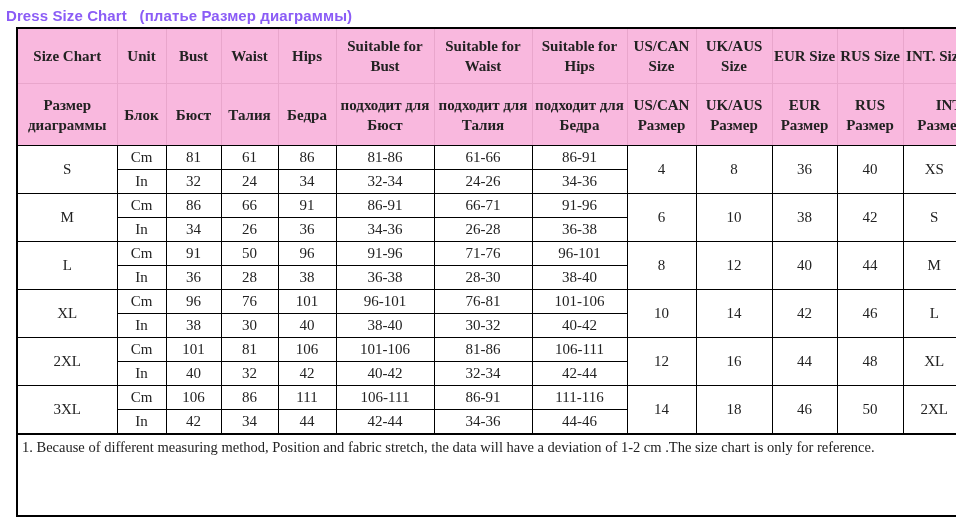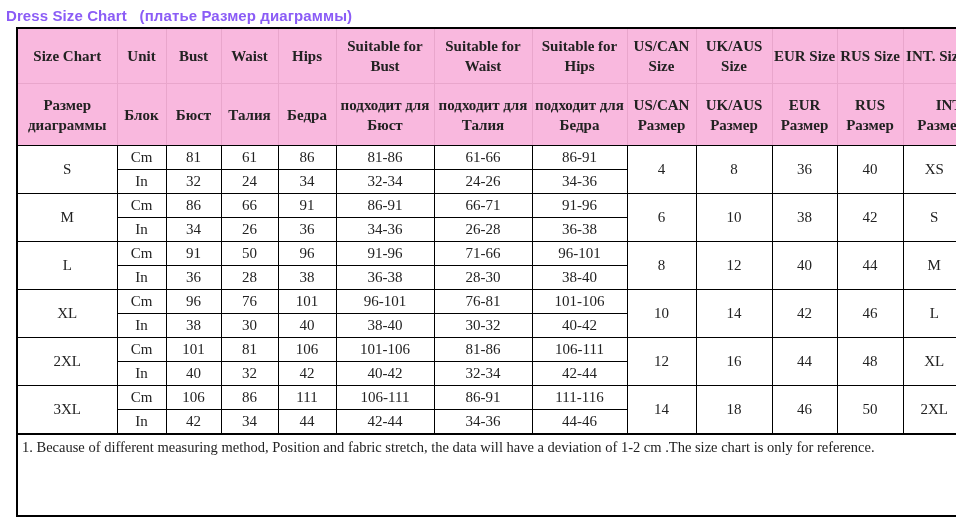--- a/index.html
+++ b/index.html
@@ -124,21 +124,21 @@
         <td>36-38</td>
       </tr>
 
       <tr>
         <td rowspan="2">L</td>
         <td>Cm</td>
         <td>91</td>
         <td>50</td>
         <td>96</td>
         <td>91-96</td>
-        <td>71-66</td>
+        <td>71-76</td>
         <td>96-101</td>
         <td rowspan="2">8</td>
         <td rowspan="2">12</td>
         <td rowspan="2">40</td>
         <td rowspan="2">44</td>
         <td rowspan="2">M</td>
       </tr>
       <tr>
         <td>In</td>
         <td>36</td>

